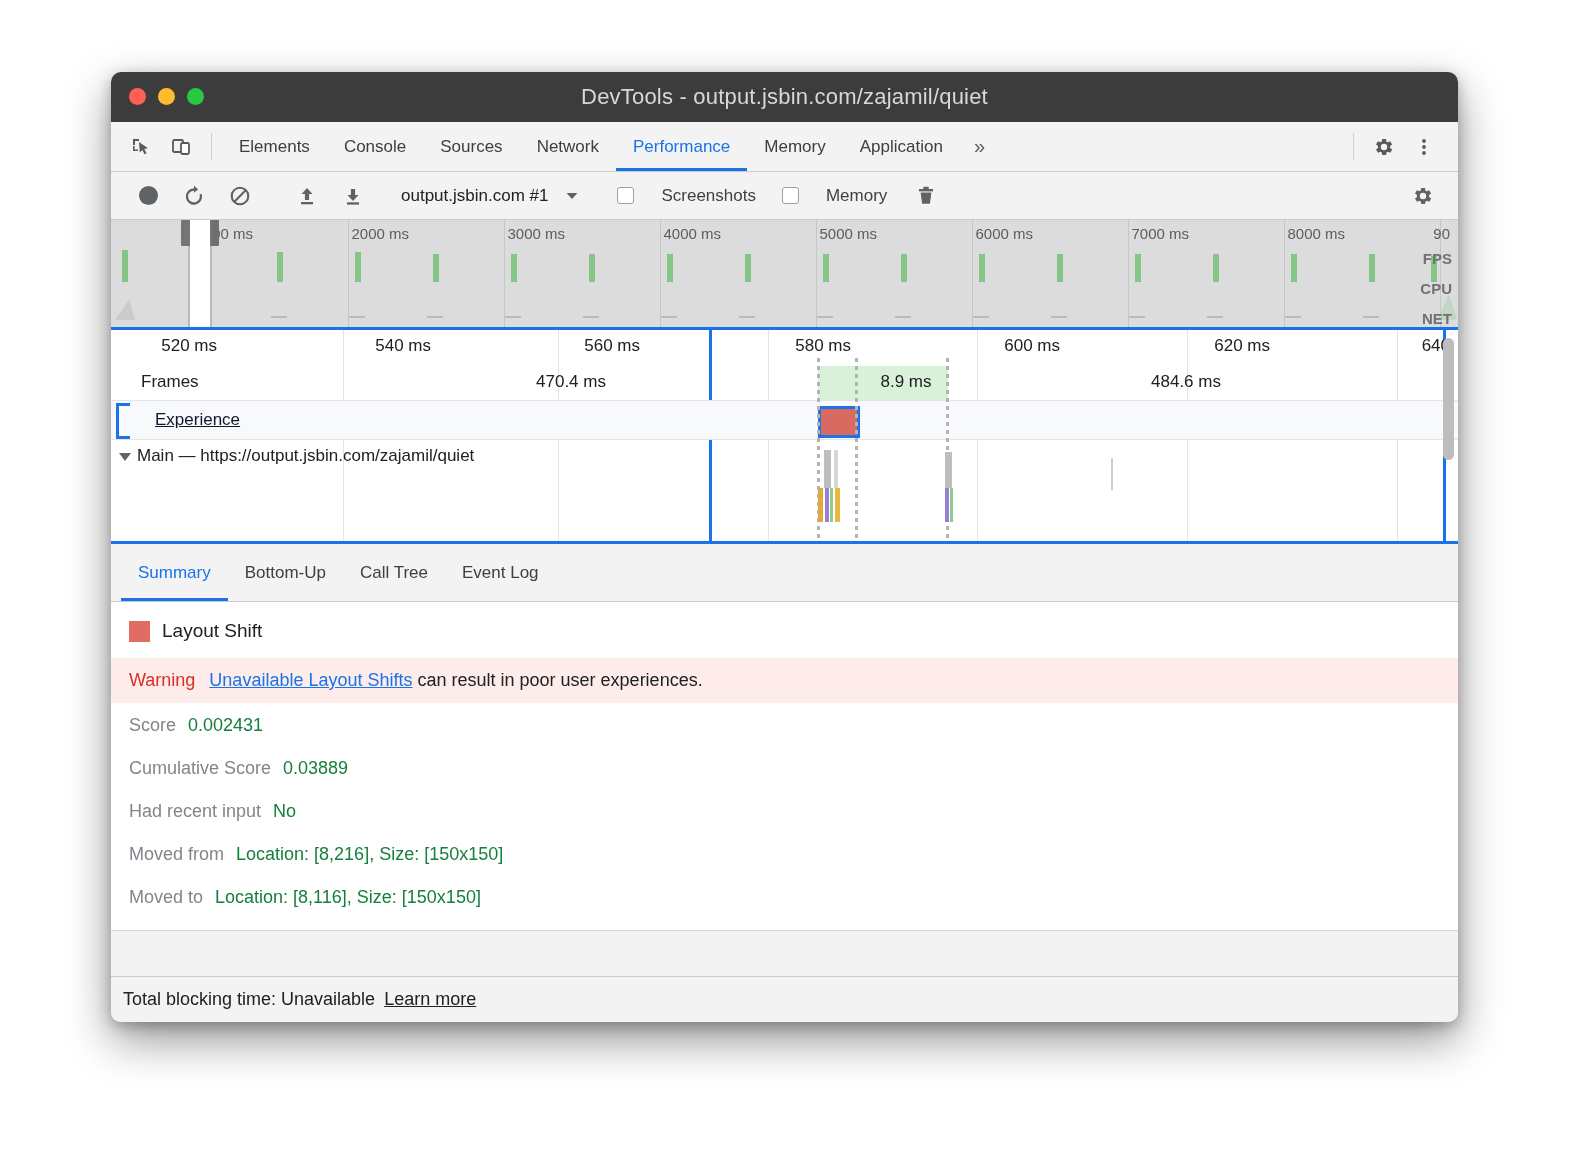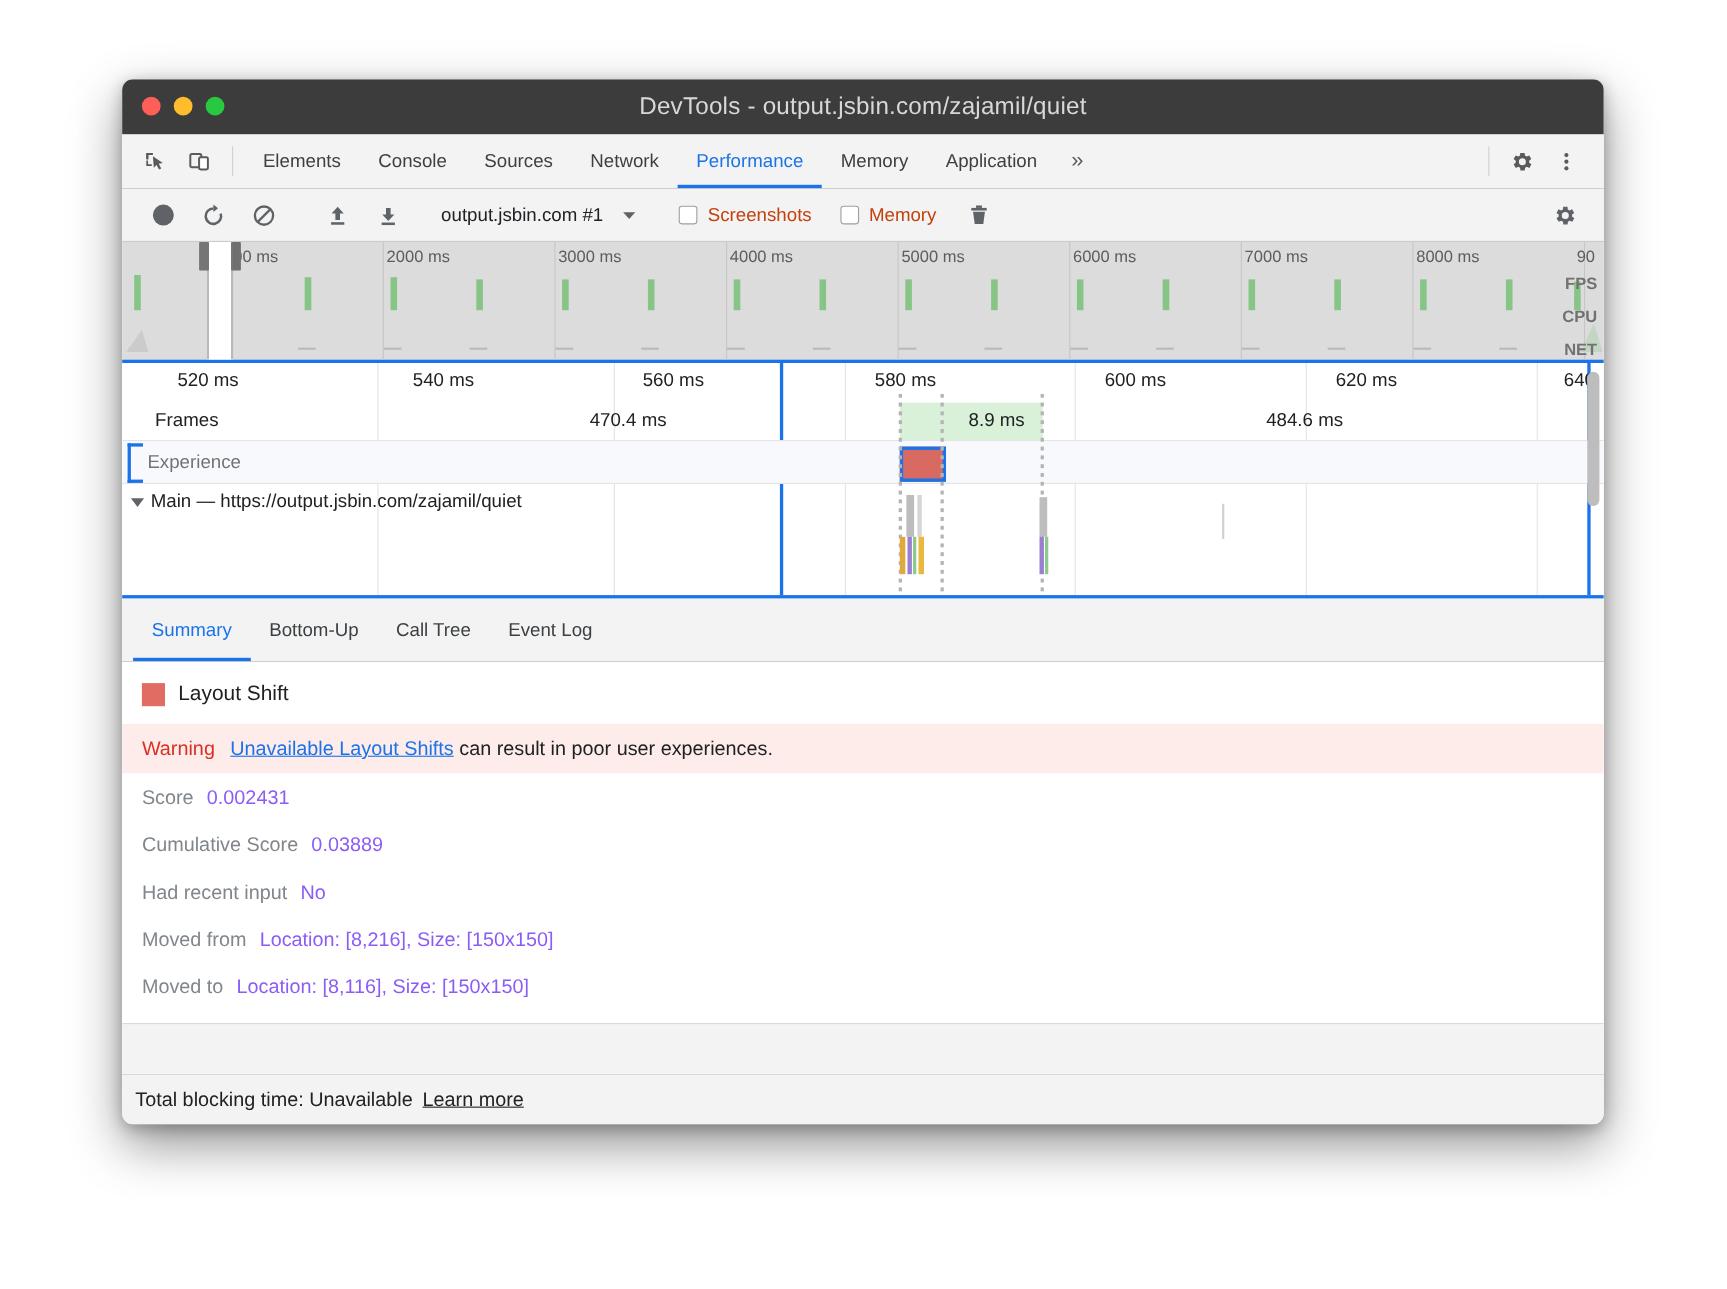--- a/index.html
+++ b/index.html
@@ -85,21 +85,21 @@
     padding-left: 14px;
     flex: 0 0 auto;
     gap: 0;
   }
   .pbtn { width: 46px; height: 100%; display: flex; align-items: center; justify-content: center; color: #5f6368; }
   .recdot { width: 19px; height: 19px; border-radius: 50%; background: #5f6368; }
   #sessionsel {
     display: flex; gap: 10px;
     margin-left: 4px; font-size: 17px; color: #202124;
   }
-  .chk { display: flex; align-items: center; gap: 9px; font-size: 17px; color: #c2410c; }
+  .chk { display: flex; align-items: center; gap: 27px; font-size: 17px; color: #404040; }
   .box { width: 17px; height: 17px; border: 1.6px solid #9aa0a6; border-radius: 3px; background: #fff; }
 
   
   #overview {
     height: 110px;
     background: #e9e9e9;
     position: relative;
     flex: 0 0 auto;
     border-bottom: 3px solid #1a73e8;
     overflow: hidden;
@@ -155,21 +155,21 @@
     position: absolute; top: 0; height: 34px; background: #d9f0d9;
   }
   #exp-row {
     position: absolute; left: 0; right: 0; top: 70px; height: 40px;
     background: #f7f9fd; border-top: 1px solid #e4e4e4; border-bottom: 1px solid #e4e4e4;
   }
   #exp-bracket {
     position: absolute; left: 5px; top: 2px; width: 14px; height: 36px;
     border: 3px solid #1a73e8; border-right: none;
   }
-  #exp-label { position: absolute; left: 23px; top: 9px; font-size: 17px; color: #737373; }
+  #exp-label { position: absolute; left: 44px; top: 9px; font-size: 17px; color: #0f172a; text-decoration: underline; }
   #ls-box {
     position: absolute; top: 5px;
     background: #d96a62; border: 3px solid #1a73e8;
   }
   #main-row { position: absolute; left: 0; right: 0; top: 112px; bottom: 0; }
   #main-label { position: absolute; left: 26px; top: 4px; font-size: 17px; color: #202124; white-space: nowrap; }
   #main-triangle {
     position: absolute; left: 8px; top: 11px;
     width: 0; height: 0;
     border-left: 6px solid transparent; border-right: 6px solid transparent;
@@ -220,21 +220,21 @@
     display: flex; align-items: baseline; gap: 14px;
   }
   #warning-word { color: #d93025; }
   #warning-link { color: #1a73e8; text-decoration: underline; }
   .drow {
     display: flex; align-items: baseline;
     padding: 12px 18px 10px 18px;
     font-size: 18px;
   }
   .dkey { color: #80868b; margin-right: 12px; white-space: nowrap; }
-  .dval { color: #8b5cf6; }
+  .dval { color: #15803d; }
   #detail-bottom-strip {
     position: absolute; left: 0; right: 0; bottom: 0;
     height: 46px; background: #f3f3f3;
     border-top: 1px solid #dadada;
   }
 
   
   #statusbar {
     flex: 0 0 auto;
     height: 46px;

